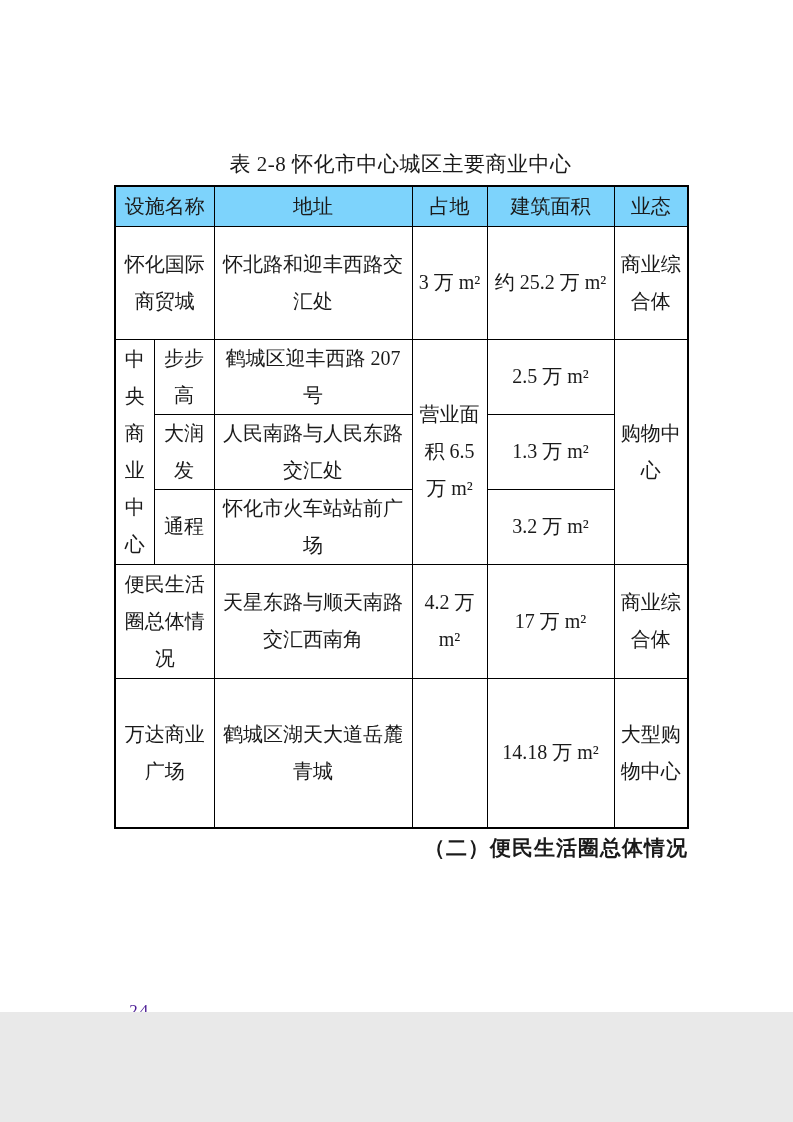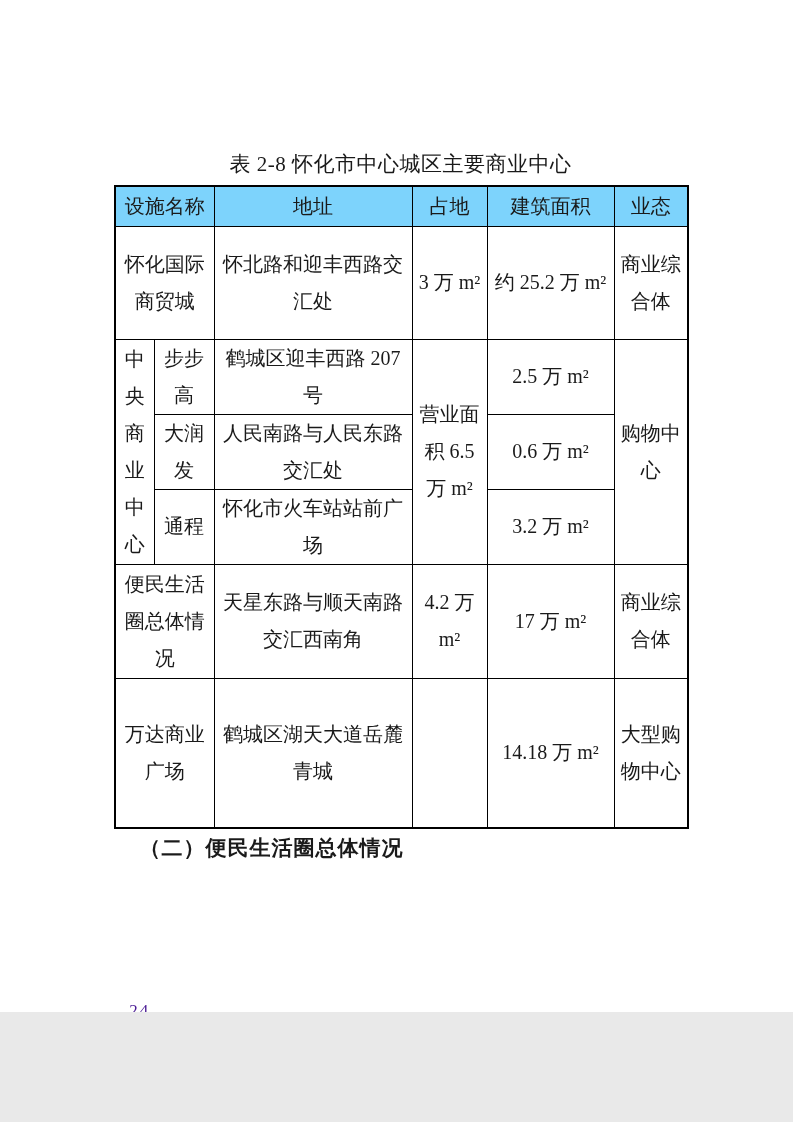--- a/index.html
+++ b/index.html
@@ -63,20 +63,21 @@
   .section-heading {
     position: absolute;
     top: 828px;
     left: 108px;
     width: 580px;
     font-size: 21px;
     font-weight: bold;
     line-height: 40px;
     text-indent: 1.5em;
     letter-spacing: 1px;
+    text-align: right;
   }
 
   .body-paragraph {
     position: absolute;
     top: 866px;
     left: 108px;
     width: 581px;
     font-size: 20px;
     line-height: 45px;
     text-align: justify;
@@ -129,21 +130,21 @@
         <td rowspan="3" class="cell-vertical">中央商业中心</td>
         <td>步步高</td>
         <td class="cell-address">鹤城区迎丰西路 207 号</td>
         <td rowspan="3" class="cell-land">营业面积 6.5 万 m²</td>
         <td class="cell-land">2.5 万 m²</td>
         <td rowspan="3" class="cell-type">购物中心</td>
       </tr>
       <tr class="row-h3">
         <td>大润发</td>
         <td class="cell-address">人民南路与人民东路交汇处</td>
-        <td class="cell-land">0.6 万 m²</td>
+        <td class="cell-land">1.3 万 m²</td>
       </tr>
       <tr class="row-h4">
         <td>通程</td>
         <td class="cell-address">怀化市火车站站前广场</td>
         <td class="cell-land">3.2 万 m²</td>
       </tr>
       <tr class="row-h5">
         <td colspan="2">便民生活圈总体情况</td>
         <td class="cell-address">天星东路与顺天南路交汇西南角</td>
         <td class="cell-land">4.2 万 m²</td>

